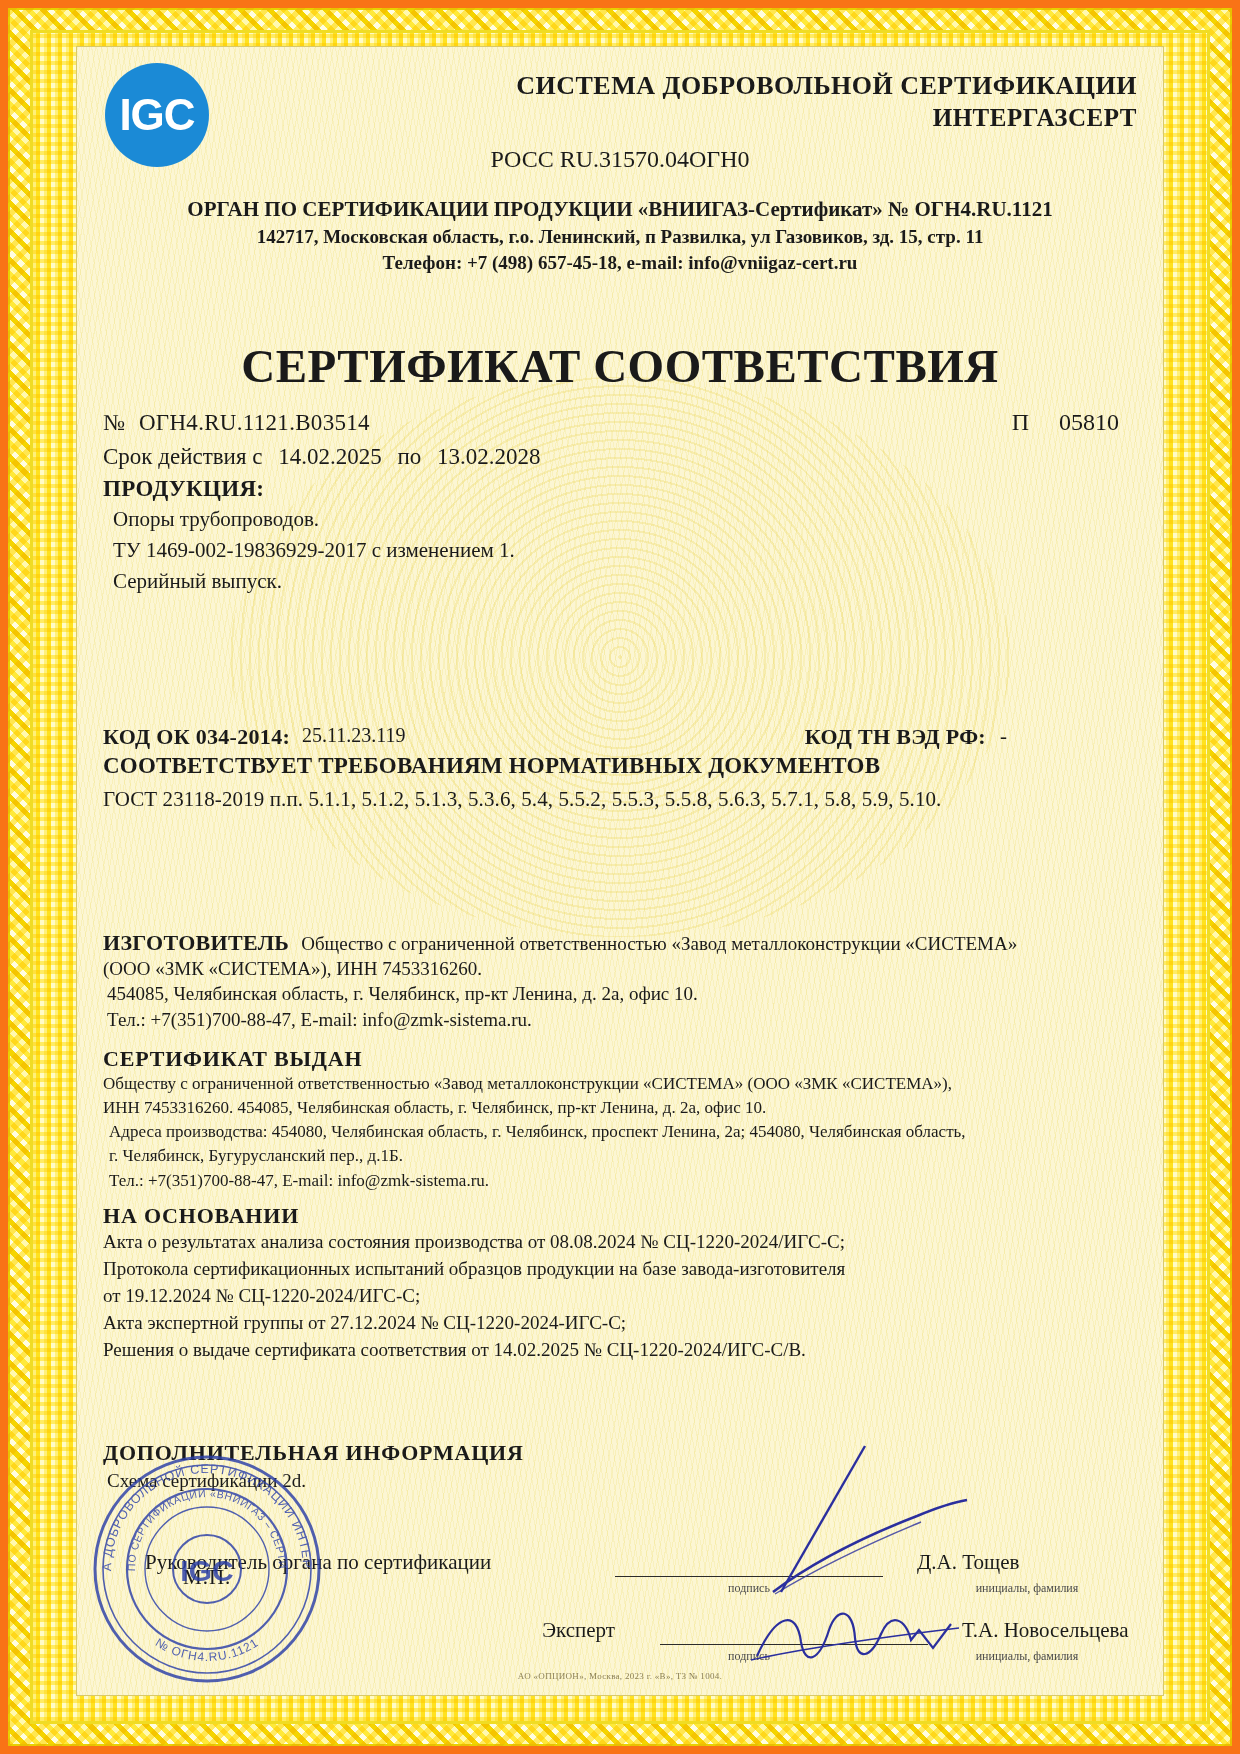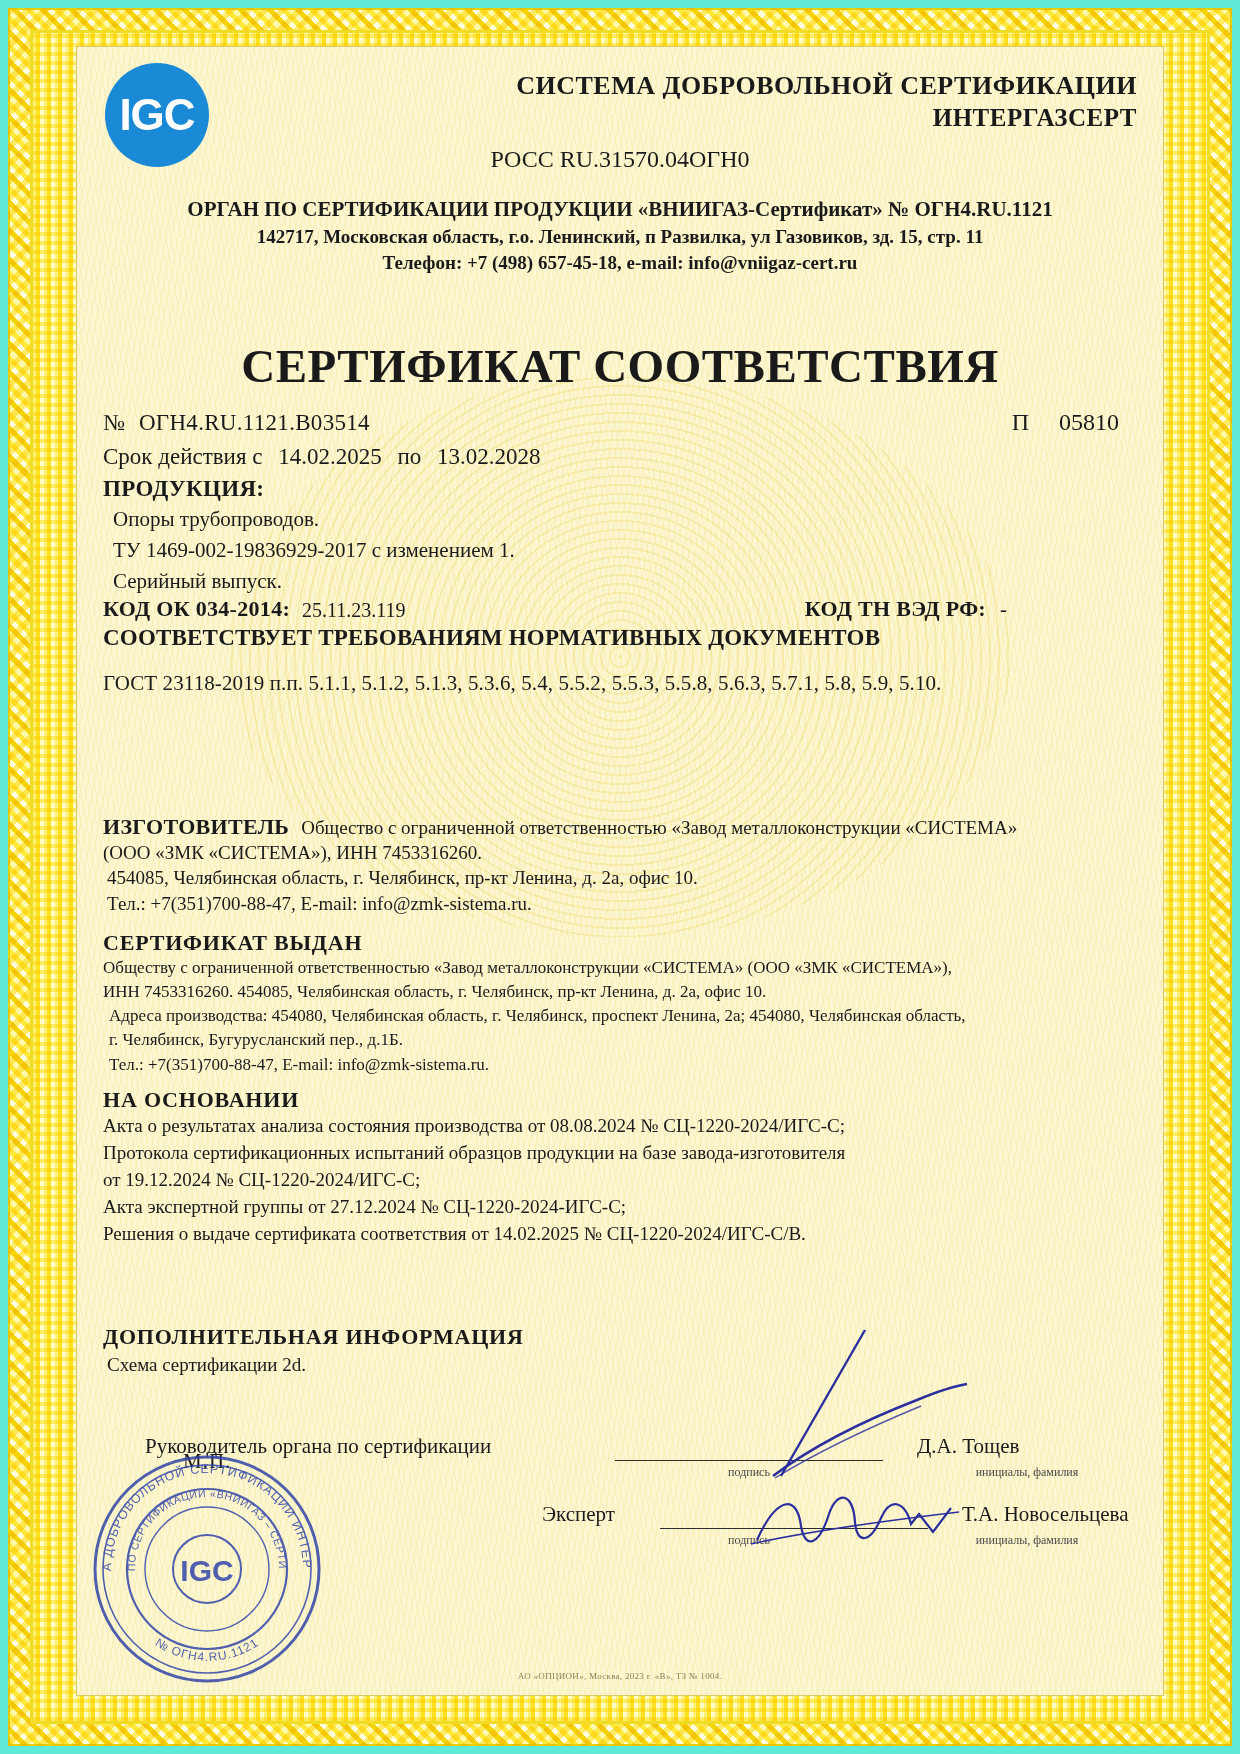--- a/index.html
+++ b/index.html
@@ -4,21 +4,21 @@
 <style>
   html, body {
     margin: 0;
     padding: 0;
     background: #6b6b6b;
   }
   .page {
     position: relative;
     width: 1240px;
     height: 1754px;
-    background: #5eead4;
+    background: #f97316;
     overflow: hidden;
     font-family: "Liberation Serif", "DejaVu Serif", serif;
     color: #1a1a1a;
   }
 
   
   .border-outer {
     position: absolute;
     left: 8px; top: 8px; right: 8px; bottom: 8px;
     background:
@@ -187,39 +187,40 @@
   .body-line {
     font-size: 21px;
     margin-top: 3px;
     padding-left: 10px;
     line-height: 1.35;
   }
 
   
   .codes-row {
     display: flex;
-    align-items: flex-end;
+    align-items: flex-start;
+    margin-top: 128px;
     font-size: 21px;
   }
   .codes-row .kl { font-weight: 700; font-size: 22px; letter-spacing: 0.3px; }
   .codes-row .kv { margin-left: 12px; font-size: 20px; }
   .codes-row .spacer { flex: 1; }
   .codes-row .kr { font-weight: 700; font-size: 22px; letter-spacing: 0.3px; }
   .codes-row .kvr { margin-left: 14px; font-size: 21px; }
   .codes-row .tail { width: 130px; }
 
   .conform-head {
     font-weight: 700;
     font-size: 23px;
     margin-top: 3px;
     letter-spacing: 0.2px;
   }
   .gost-line {
     font-size: 21px;
-    margin-top: 20px;
+    margin-top: 8px;
     letter-spacing: 0.1px;
   }
 
   
   .maker-block { margin-top: 118px; }
   .maker-first {
     display: flex;
     align-items: baseline;
     font-size: 19px;
   }

